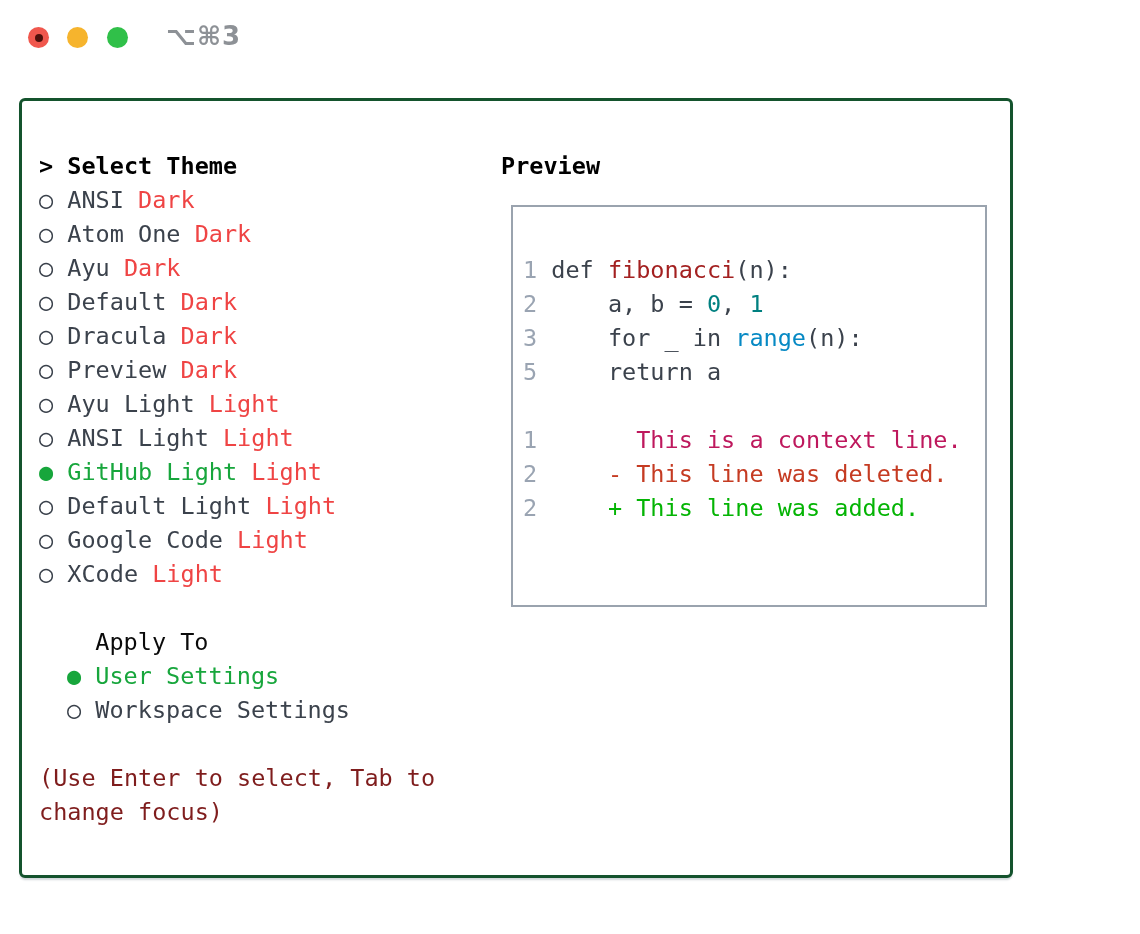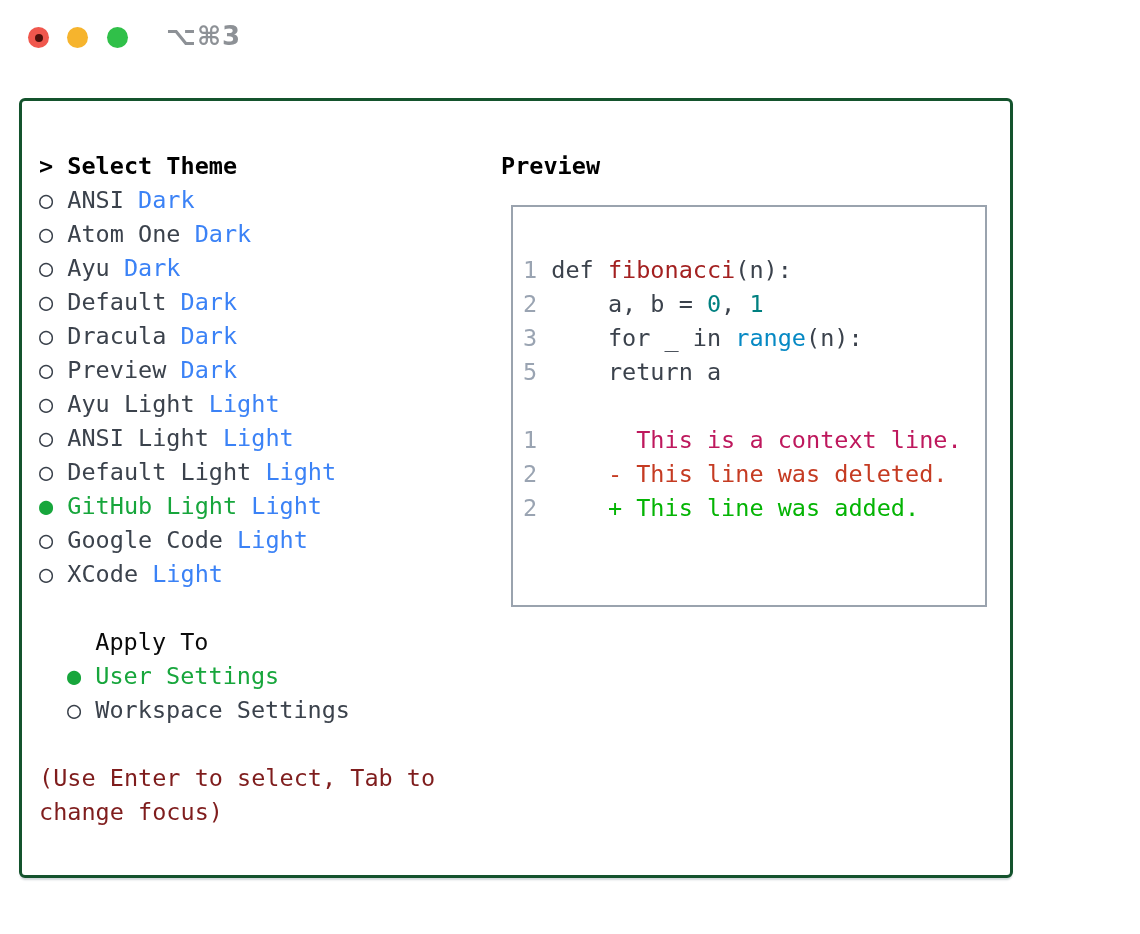--- a/index.html
+++ b/index.html
@@ -29,21 +29,21 @@
   
   .panel {
     position: absolute; left: 19px; top: 98px; width: 994px; height: 780px;
     border: 3px solid #14532d; border-radius: 6px; box-sizing: border-box;
     background: #ffffff; box-shadow: 0 3px 2px -1px rgba(154,163,174,0.45);
   }
   .row { height: 34px; line-height: 34px; white-space: pre; font-size: 23.5px; color: #3b424c; }
   .header-row { font-weight: 700; color: #000000; }
   .prompt { font-weight: 700; color: #000000; }
   .theme-name { color: #3b424c; }
-  .theme-variant { color: #3b82f6; }
+  .theme-variant { color: #ef4444; }
   .row.selected .theme-name, .row.selected .marker, .row.selected .option-name { color: #17a63c; }
   .marker { color: #3b424c; }
   .apply-header { color: #0a0a0a; }
   .hint-line { color: #7f1d1d; }
 
   .left-col  { position: absolute; left: 17px; top: 48px; }
   .block-themes { position: absolute; left: 0; top: 0; }
   .block-apply  { position: absolute; left: 0; top: 476px; margin-left: 28px; }
   .block-hint   { position: absolute; left: 0; top: 612px; }
 
@@ -89,22 +89,22 @@
         <div class="row header-row"><span class="prompt">&gt;</span><span> </span><span>Select Theme</span></div>
         <div>
             <div class="row theme-row"><span class="marker">○</span> <span class="theme-name">ANSI</span> <span class="theme-variant">Dark</span></div>
             <div class="row theme-row"><span class="marker">○</span> <span class="theme-name">Atom One</span> <span class="theme-variant">Dark</span></div>
             <div class="row theme-row"><span class="marker">○</span> <span class="theme-name">Ayu</span> <span class="theme-variant">Dark</span></div>
             <div class="row theme-row"><span class="marker">○</span> <span class="theme-name">Default</span> <span class="theme-variant">Dark</span></div>
             <div class="row theme-row"><span class="marker">○</span> <span class="theme-name">Dracula</span> <span class="theme-variant">Dark</span></div>
             <div class="row theme-row"><span class="marker">○</span> <span class="theme-name">Preview</span> <span class="theme-variant">Dark</span></div>
             <div class="row theme-row"><span class="marker">○</span> <span class="theme-name">Ayu Light</span> <span class="theme-variant">Light</span></div>
             <div class="row theme-row"><span class="marker">○</span> <span class="theme-name">ANSI Light</span> <span class="theme-variant">Light</span></div>
+            <div class="row theme-row selected"><span class="marker">●</span> <span class="theme-name">GitHub Light</span> <span class="theme-variant">Light</span></div>
             <div class="row theme-row"><span class="marker">○</span> <span class="theme-name">Default Light</span> <span class="theme-variant">Light</span></div>
-            <div class="row theme-row selected"><span class="marker">●</span> <span class="theme-name">GitHub Light</span> <span class="theme-variant">Light</span></div>
             <div class="row theme-row"><span class="marker">○</span> <span class="theme-name">Google Code</span> <span class="theme-variant">Light</span></div>
             <div class="row theme-row"><span class="marker">○</span> <span class="theme-name">XCode</span> <span class="theme-variant">Light</span></div>
           </div>
       </div>
 
       <div class="block-apply">
         <div class="row apply-header"><span>  </span><span>Apply To</span></div>
         <div>
             <div class="row apply-row selected"><span class="marker">●</span> <span class="option-name">User Settings</span></div>
             <div class="row apply-row"><span class="marker">○</span> <span class="option-name">Workspace Settings</span></div>

